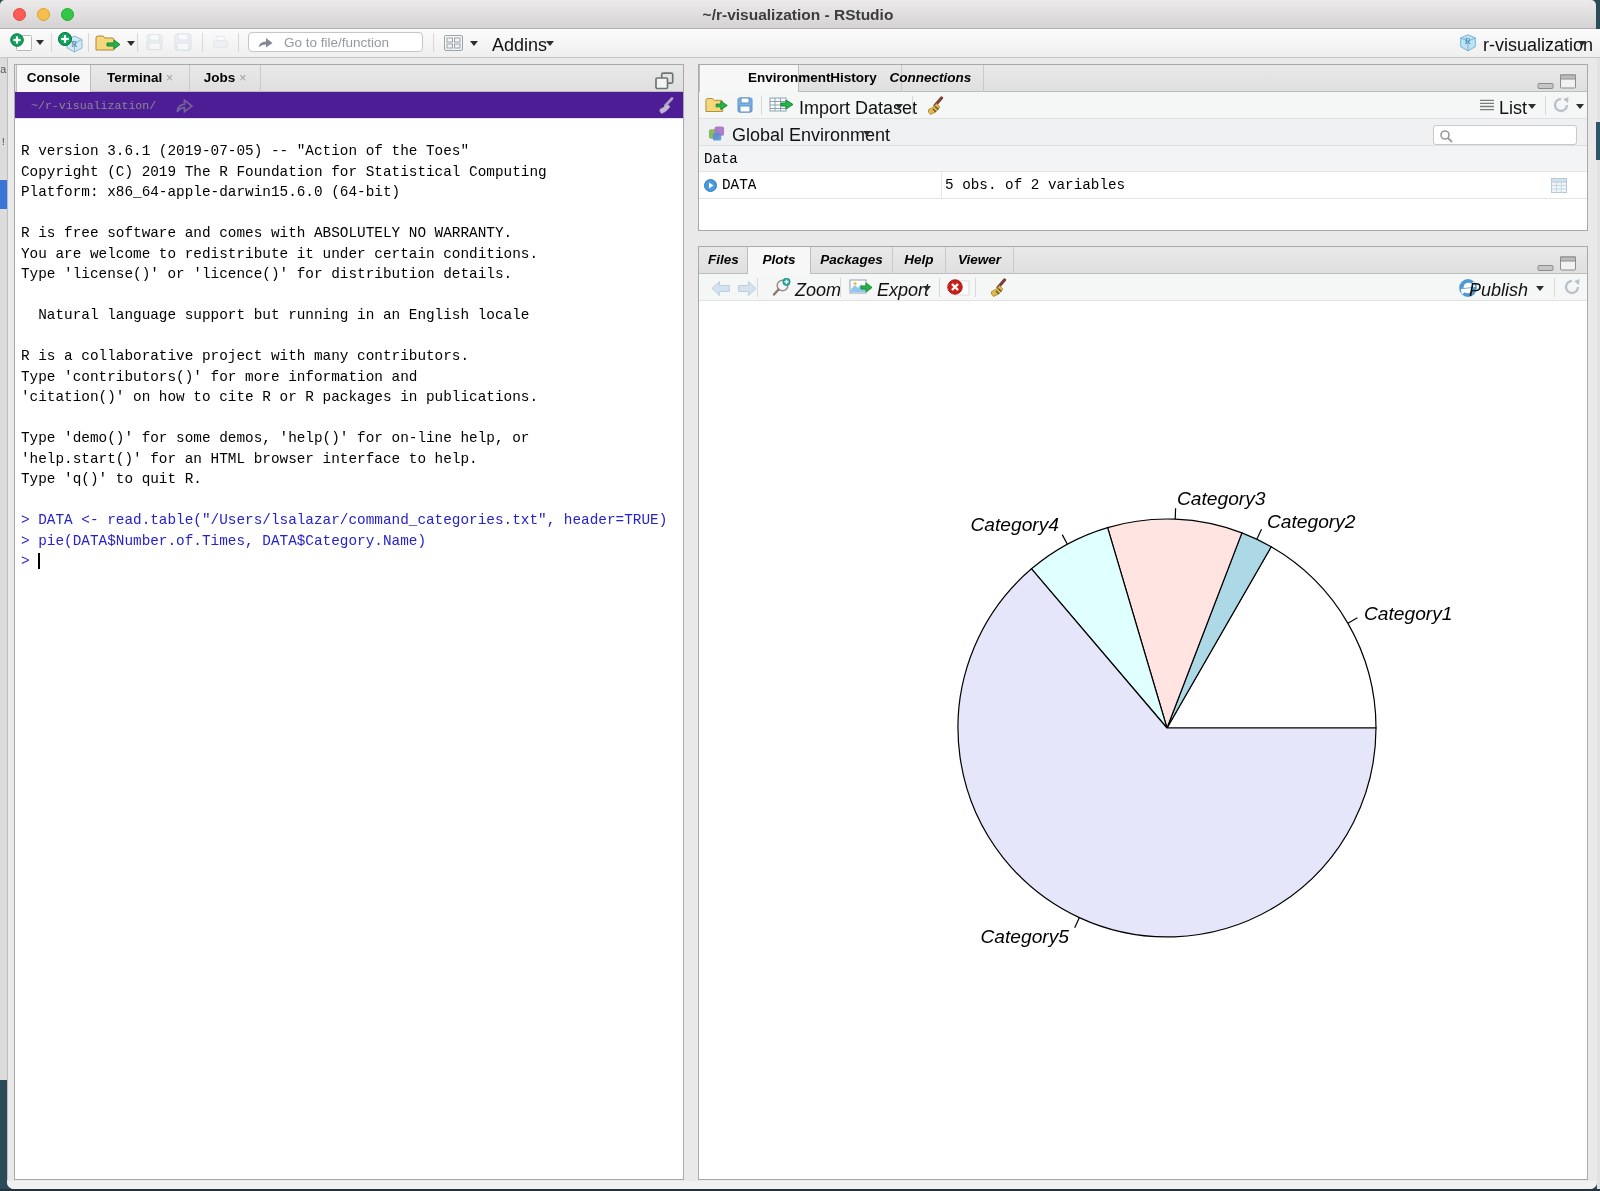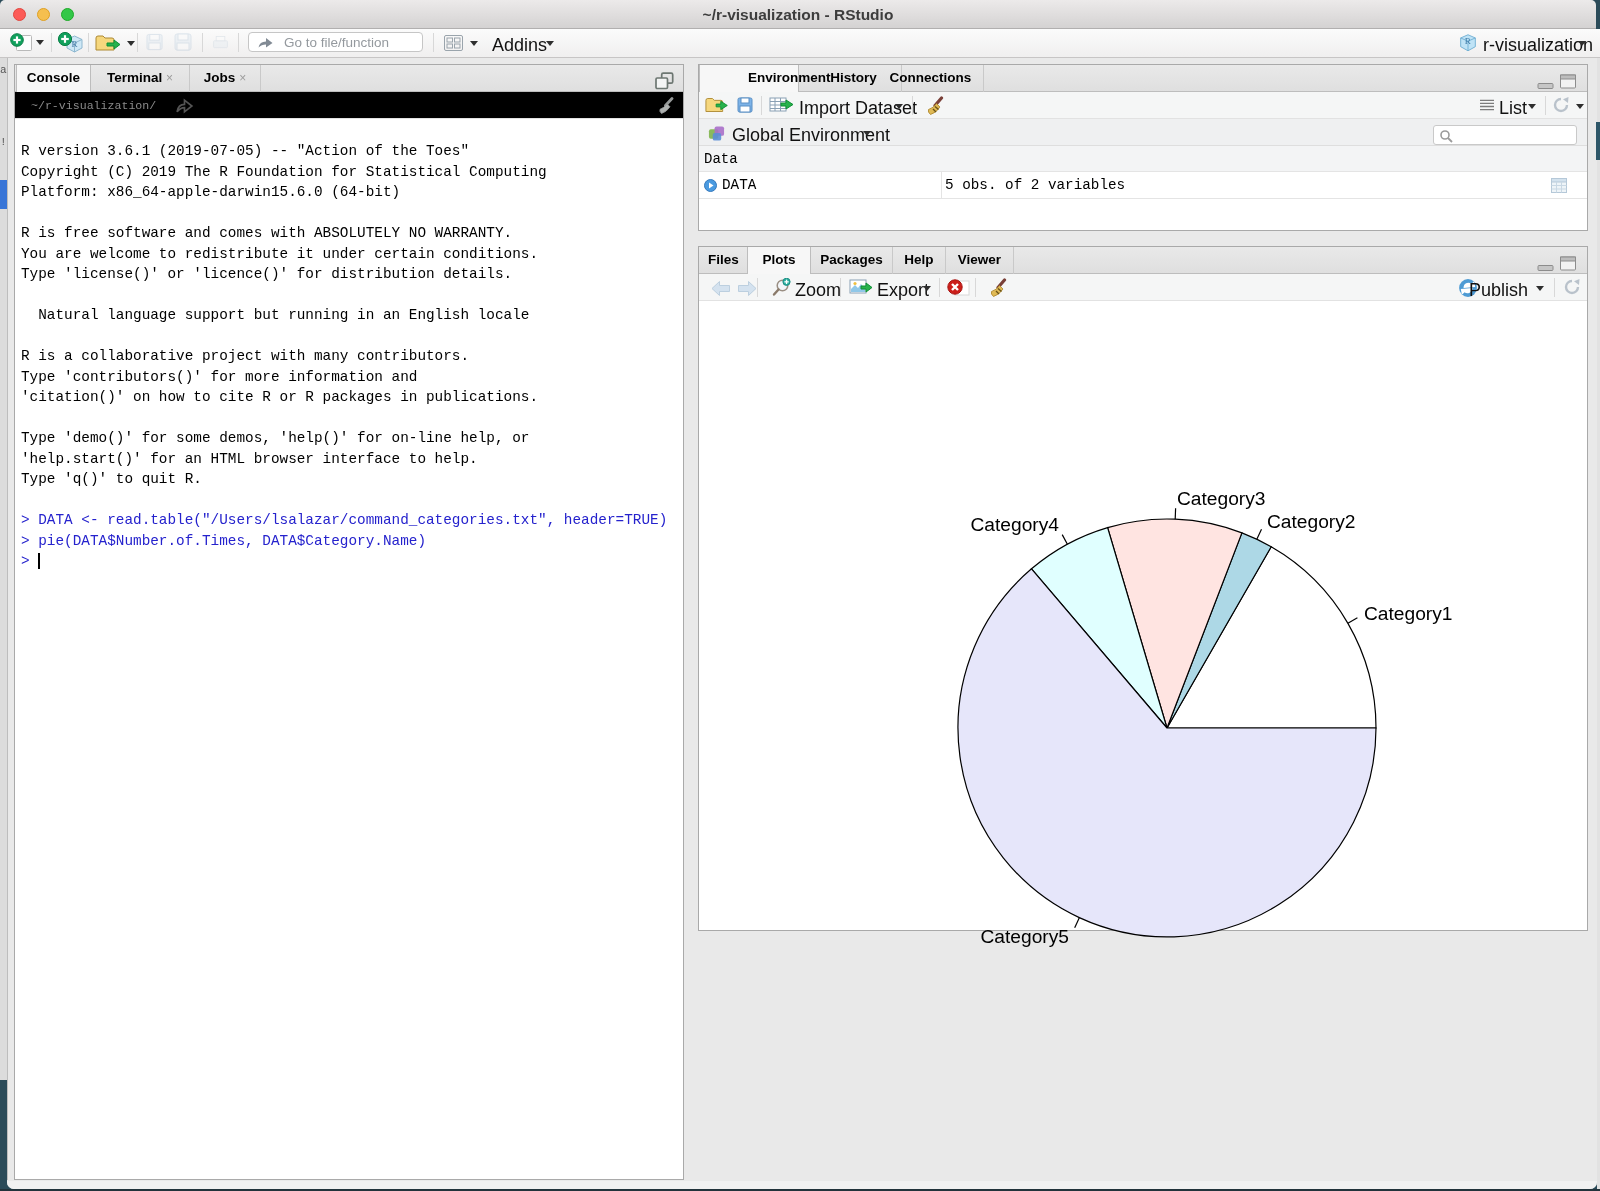--- a/index.html
+++ b/index.html
@@ -32,39 +32,39 @@
   .tabstrip { position:absolute; left:0; top:0; right:0; height:27px;
     background:linear-gradient(#e9e9e9,#dfdfdf); border-bottom:1px solid #bdbdbd; }
   .tab { position:absolute; top:0; height:27px; font-size:13.5px; font-weight:bold;
     color:#000; text-align:center; line-height:26px; }
   .tab.active { background:#f7f7f7; border-left:1px solid #bdbdbd; border-right:1px solid #bdbdbd; height:28px; }
   .tab .x { color:#9c9c9c; font-weight:normal; font-size:12px; }
   .minmax { position:absolute; top:7px; }
 
   
   #console { left:14px; top:64px; width:670px; height:1116px; }
-  #ctoolbar { position:absolute; left:0; top:27px; right:0; height:27px; background:#000000;
+  #ctoolbar { position:absolute; left:0; top:27px; right:0; height:27px; background:#4c1d95;
     border-bottom:1px solid #e2e2e2; }
   #ctext { position:absolute; left:6px; top:76px; font-size:14.36px; line-height:20.5px;
     white-space:pre; color:#000; }
   #ctext .b { color:#2522cd; }
 
   
   #envpanel { left:698px; top:64px; width:890px; height:167px; }
   #envtoolbar { position:absolute; left:0; top:27px; right:0; height:27px; background:#f5f6f6;
     border-bottom:1px solid #e2e2e2; }
   #globalrow { position:absolute; left:0; top:54px; right:0; height:27px; background:#eff0f1;
     border-bottom:1px solid #dedede; }
   #datahdr { position:absolute; left:0; top:81px; right:0; height:26px; background:#f3f4f5;
     border-bottom:1px solid #e4e4e4; font-size:14px; }
   #datarow { position:absolute; left:0; top:107px; right:0; height:27px; background:#fff;
     border-bottom:1px solid #e4e4e4; }
 
   
-  #plotpanel { left:698px; top:246px; width:890px; height:685px; }
+  #plotpanel { left:698px; top:246px; width:890px; height:934px;font-style:italic; }
   #ptoolbar { position:absolute; left:0; top:27px; right:0; height:27px; background:#f5f6f6;
     border-bottom:1px solid #e2e2e2; }
   .tbtxt { font-size:18px; color:#111; }
 </style>
 </head>
 <body>
 
 <div class="abs" id="titlebar">
   <div class="abs light" style="left:13px; background:#fc5b57; border:0.5px solid #e2463f;"></div>
   <div class="abs light" style="left:37px; background:#f5bf4f; border:0.5px solid #dfa023;"></div>
@@ -190,21 +190,21 @@
 
 <span class="b">&gt; DATA &lt;- read.table("/Users/lsalazar/command_categories.txt", header=TRUE)
 &gt; pie(DATA$Number.of.Times, DATA$Category.Name)
 &gt; </span><span style="border-left:2px solid #000;"> </span></div>
 </div>
 
 <div class="panel" id="envpanel">
   <div class="tabstrip">
     <div class="tab active" style="left:0px;width:100px;padding-left:48px;">Environment</div>
     <div class="tab" style="left:107px;width:96px;border-right:1px solid #c9c9c9;">History</div>
-    <div class="tab" style="left:179px;width:106px;border-right:1px solid #c9c9c9;">Connections</div>
+    <div class="tab" style="left:179px;width:106px;border-right:1px solid #c9c9c9;font-style:italic;">Connections</div>
     <svg class="minmax" style="right:33px;top:18px" width="17" height="6" viewBox="0 0 16 6">
       <rect x="0.5" y="0.5" width="15" height="5" rx="1" fill="#c6c6c6" stroke="#8c8c8c"></rect>
     </svg>
     <svg class="minmax" style="right:11px;top:9px" width="16" height="15" viewBox="0 0 16 14">
       <rect x="0.5" y="0.5" width="15" height="13" rx="1" fill="#f2f2f2" stroke="#8c8c8c"></rect>
       <rect x="0.5" y="0.5" width="15" height="4" fill="#bdbdbd" stroke="#8c8c8c"></rect>
     </svg>
   </div>
   <div id="globalrow">
     <svg class="abs" style="left:9px;top:6px" width="17" height="17" viewBox="0 0 18 17">

